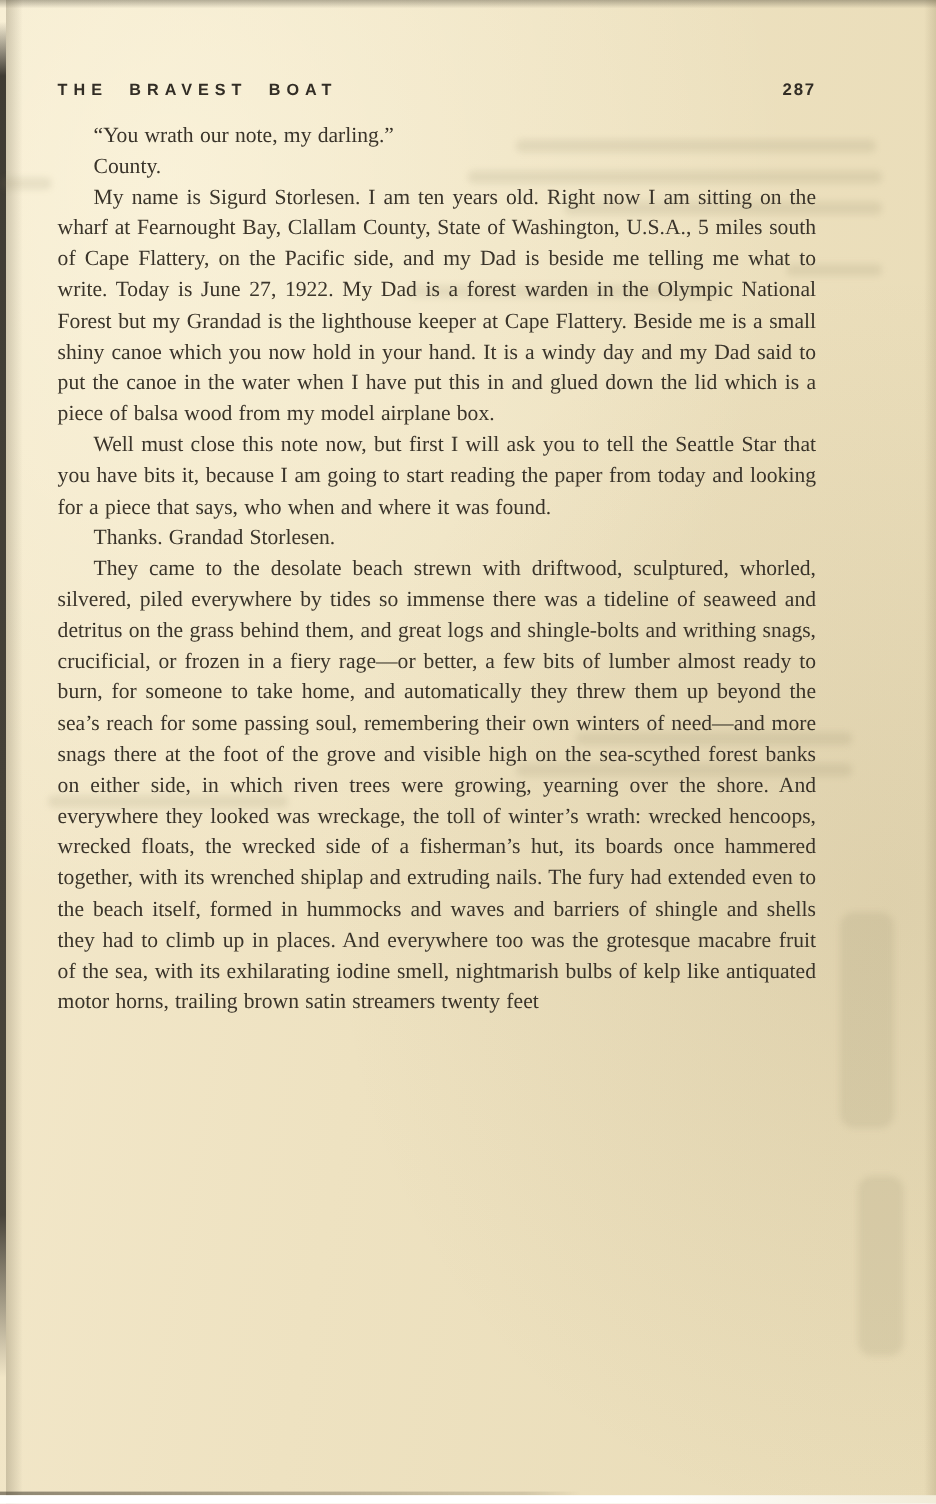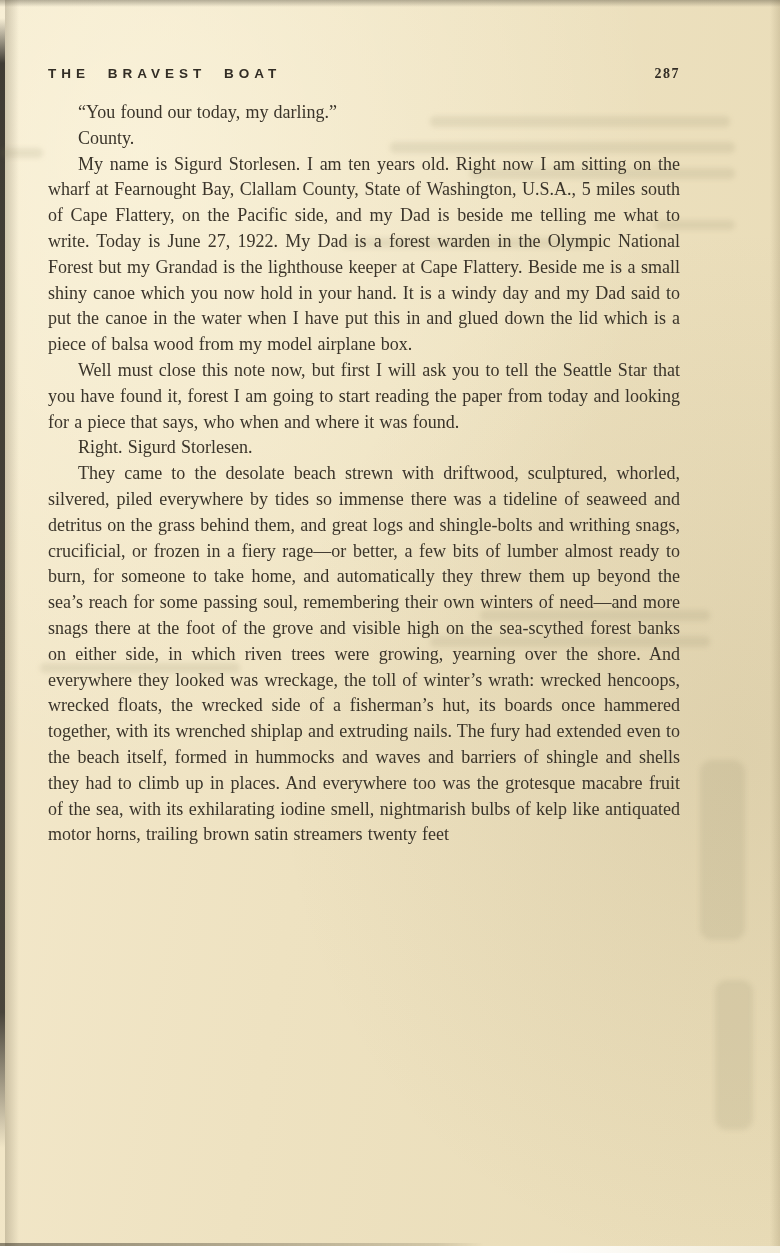--- a/index.html
+++ b/index.html
@@ -59,21 +59,21 @@
   .running-head-row{
     position:absolute;left:48px;top:66px;width:632px;
     display:flex;justify-content:space-between;align-items:baseline;
   }
   .running-head{
     font-family:"Liberation Sans","DejaVu Sans",sans-serif;
     font-weight:bold;font-size:13.5px;letter-spacing:5px;word-spacing:9px;
     color:var(--header-ink);
   }
   .page-number{
-    font-family:Liberation Serif, serif;
+    font-family:Liberation Sans, sans-serif;
     font-weight:bold;font-size:14px;letter-spacing:1.5px;
     color:var(--header-ink);
     text-align:right;
   }
   
   .page-text{
     position:absolute;left:48px;top:100px;width:632px;
     color:var(--ink);
     font-size:18px;line-height:25.8px;
     text-align:justify;
@@ -104,21 +104,21 @@
   <div class="ghost" style="left:40px;top:663px;width:200px;height:10px"></div>
   <div class="ghost" style="left:700px;top:760px;width:45px;height:180px;border-radius:12px"></div>
   <div class="ghost" style="left:715px;top:980px;width:38px;height:150px;border-radius:12px"></div>
 
   <div class="running-head-row">
     <span class="running-head">THE BRAVEST BOAT</span>
     <span class="page-number">287</span>
   </div>
 
   <div class="page-text">
-    <p>“You found our today, my darling.”</p>
+    <p>“You wrath our note, my darling.”</p>
     <p>County.</p>
     <p>My name is Sigurd Storlesen. I am ten years old. Right now I am sitting on the wharf at Fearnought Bay, Clallam County, State of Washington, U.S.A., 5 miles south of Cape Flattery, on the Pacific side, and my Dad is beside me telling me what to write. Today is June 27, 1922. My Dad is a forest warden in the Olympic National Forest but my Grandad is the lighthouse keeper at Cape Flattery. Beside me is a small shiny canoe which you now hold in your hand. It is a windy day and my Dad said to put the canoe in the water when I have put this in and glued down the lid which is a piece of balsa wood from my model airplane box.</p>
-    <p>Well must close this note now, but first I will ask you to tell the Seattle Star that you have found it, forest I am going to start reading the paper from today and looking for a piece that says, who when and where it was found.</p>
-    <p>Right. Sigurd Storlesen.</p>
+    <p>Well must close this note now, but first I will ask you to tell the Seattle Star that you have bits it, because I am going to start reading the paper from today and looking for a piece that says, who when and where it was found.</p>
+    <p>Thanks. Grandad Storlesen.</p>
     <p>They came to the desolate beach strewn with driftwood, sculptured, whorled, silvered, piled everywhere by tides so immense there was a tideline of seaweed and detritus on the grass behind them, and great logs and shingle-bolts and writhing snags, crucificial, or frozen in a fiery rage—or better, a few bits of lumber almost ready to burn, for someone to take home, and automatically they threw them up beyond the sea’s reach for some passing soul, remembering their own winters of need—and more snags there at the foot of the grove and visible high on the sea-scythed forest banks on either side, in which riven trees were growing, yearning over the shore. And everywhere they looked was wreckage, the toll of winter’s wrath: wrecked hencoops, wrecked floats, the wrecked side of a fisherman’s hut, its boards once hammered together, with its wrenched shiplap and extruding nails. The fury had extended even to the beach itself, formed in hummocks and waves and barriers of shingle and shells they had to climb up in places. And everywhere too was the grotesque macabre fruit of the sea, with its exhilarating iodine smell, nightmarish bulbs of kelp like antiquated motor horns, trailing brown satin streamers twenty feet</p>
   </div>
 
 </div>
 
 </body></html>

